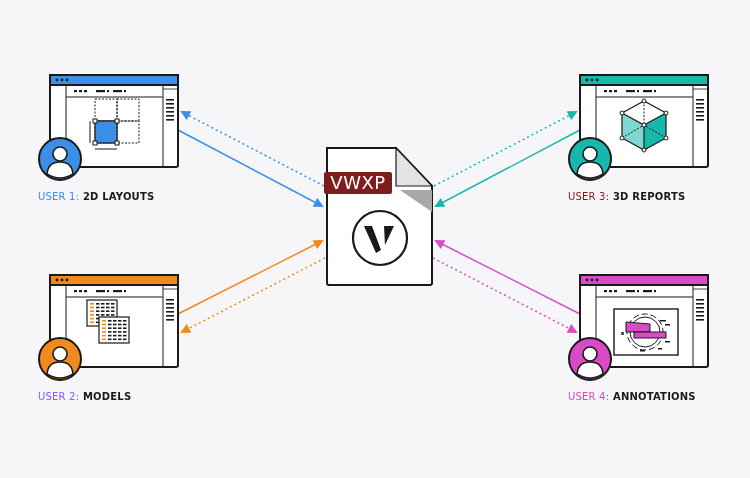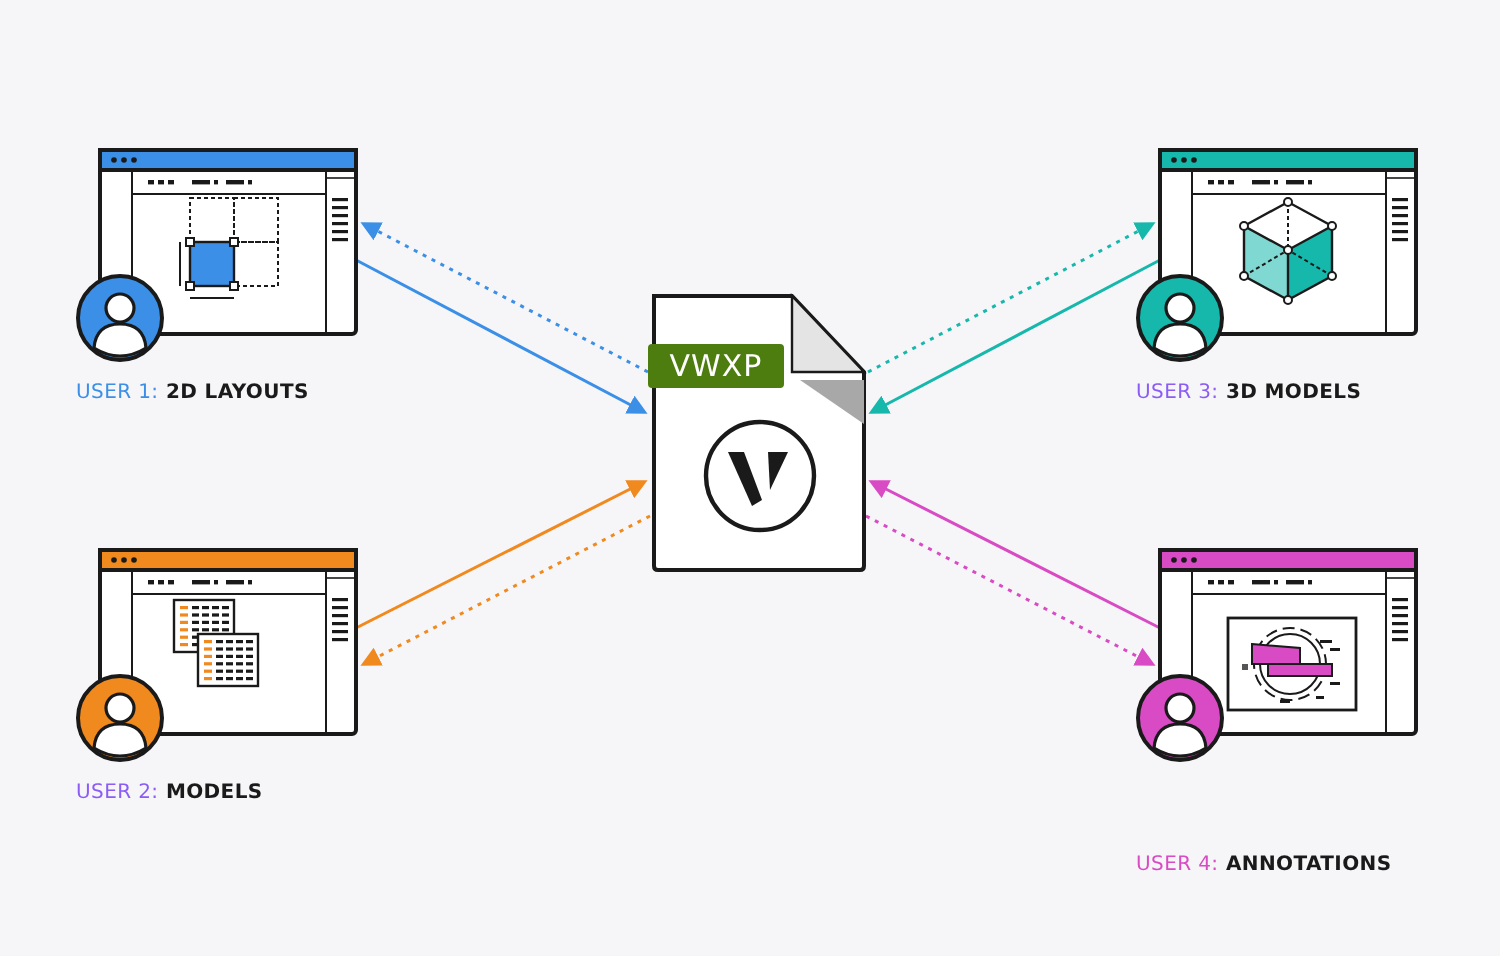--- a/index.html
+++ b/index.html
@@ -17,24 +17,24 @@
     font-weight: bold;
     letter-spacing: 0.2px;
     white-space: nowrap;
     color: #1a1a1a;
   }
   .user-label .prefix { font-weight: normal; }
   .file-tag {
     position: absolute;
     left: 324px; top: 172px;
     width: 68px; height: 22px;
-    background: #4d7c0f;
+    background: #7f1d1d;
     color: #fff;
     font-family: "DejaVu Sans", sans-serif;
-    font-size: 15px;
+    font-size: 18px;
     letter-spacing: 0.5px;
     line-height: 22px;
     text-align: center;
     border-radius: 2px;
   }
 </style>
 </head>
 <body>
 
 <svg id="stage" width="750" height="478" viewBox="0 0 750 478">
@@ -328,19 +328,19 @@
 
 <div class="user-label" style="left:38px; top:191px;">
   <span class="prefix" style="color:#3b8fe6">USER 1:</span>
   <span>2D LAYOUTS</span>
 </div>
 <div class="user-label" style="left:38px; top:391px;">
   <span class="prefix" style="color:#8b5cf6">USER 2:</span>
   <span>MODELS</span>
 </div>
 <div class="user-label" style="left:568px; top:191px;">
-  <span class="prefix" style="color:#8b5cf6">USER 3:</span>
-  <span>3D MODELS</span>
+  <span class="prefix" style="color:#7f1d1d">USER 3:</span>
+  <span>3D REPORTS</span>
 </div>
-<div class="user-label" style="left:568px; top:391px;margin-top:36px;">
+<div class="user-label" style="left:568px; top:391px;">
   <span class="prefix" style="color:#d94bc4">USER 4:</span>
   <span>ANNOTATIONS</span>
 </div>
 
 </body></html>

